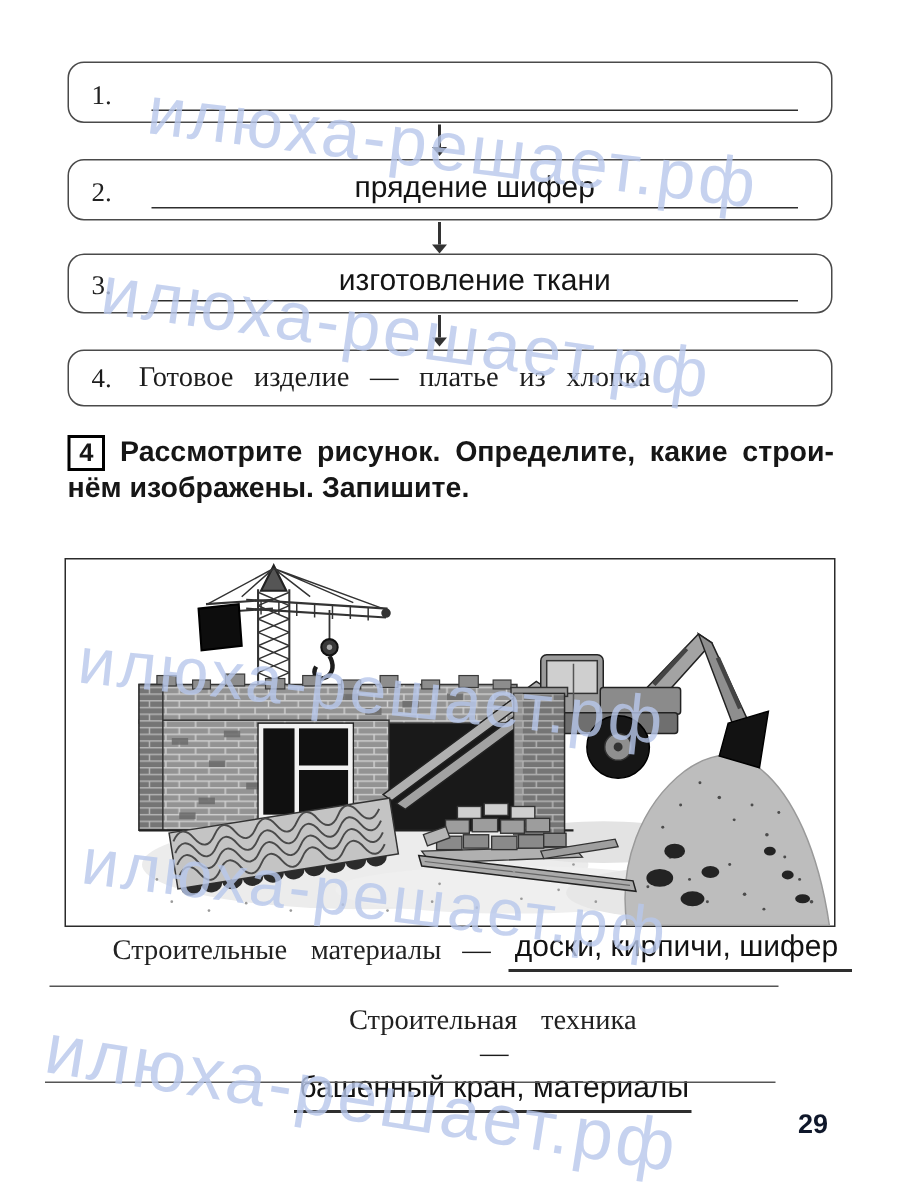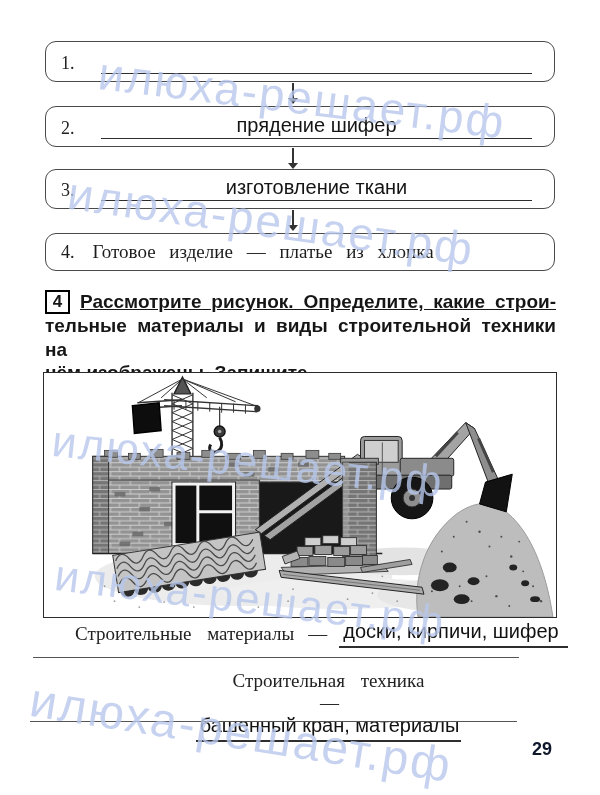--- a/index.html
+++ b/index.html
@@ -30,21 +30,21 @@
   .finalbox{position:relative;border:1.6px solid #4a4a4a;border-radius:11px;height:36px;
             display:flex;align-items:center;}
   .finalbox .num{position:static;margin:0 18px 0 15px;font-family:"Liberation Serif",serif;font-size:18px;}
   .finalbox .txt{font-family:"Liberation Serif",serif;font-size:19px;word-spacing:9px;color:#1d1d1d;}
   
   .task{position:absolute;left:45px;top:290px;width:511px;z-index:2;font-weight:bold;
         font-size:19px;line-height:23.5px;color:#161616;}
   .task .l1{display:flex;align-items:flex-start;}
   .task .numbox{flex:none;width:21px;height:20px;border:2.5px solid #000;text-align:center;
                 font-size:17px;line-height:20px;margin:0 10px 0 0;}
-  .task .jt{flex:1;text-align:justify;text-align-last:justify;text-decoration:underline;}
+  .task .jt{flex:1;text-align:justify;text-align-last:justify;}
   .task .l2{text-align:justify;text-align-last:justify;}
   .task .l3{text-align:left;}
   
   .figure{position:absolute;left:43px;top:372px;width:512px;height:244px;border:1.6px solid #2b2b2b;
           background:#fff;z-index:2;}
   .figure svg{display:block;}
   
   .rowline{position:absolute;left:75px;right:18px;display:flex;align-items:center;z-index:2;}
   .row-mat{top:620px;right:32px;}
   .row-tech{top:670px;flex-direction:column;}
@@ -94,21 +94,20 @@
       <span class="num">4.</span>
       <span class="txt">Готовое изделие — платье из хлопка</span>
     </div>
   </div>
 
   <div class="task">
     <div class="l1">
       <span class="numbox">4</span>
       <span class="jt">Рассмотрите рисунок. Определите, какие строи-</span>
     </div>
-    <div class="l2">тельные материалы и виды строительной техники на</div>
     <div class="l3">нём изображены. Запишите.</div>
   </div>
 
   <div class="figure">
     <svg width="512" height="244" viewBox="0 0 514 246" xmlns="http://www.w3.org/2000/svg">
       <defs>
         <pattern id="brk" width="20" height="9" patternUnits="userSpaceOnUse">
           <rect width="20" height="9" fill="#939393"></rect>
           <path d="M0 .5h20M0 5h20" stroke="#cfcfcf" stroke-width="1"></path>
           <path d="M6 .5v4.5M15 5v4.5" stroke="#cfcfcf" stroke-width="1"></path>

